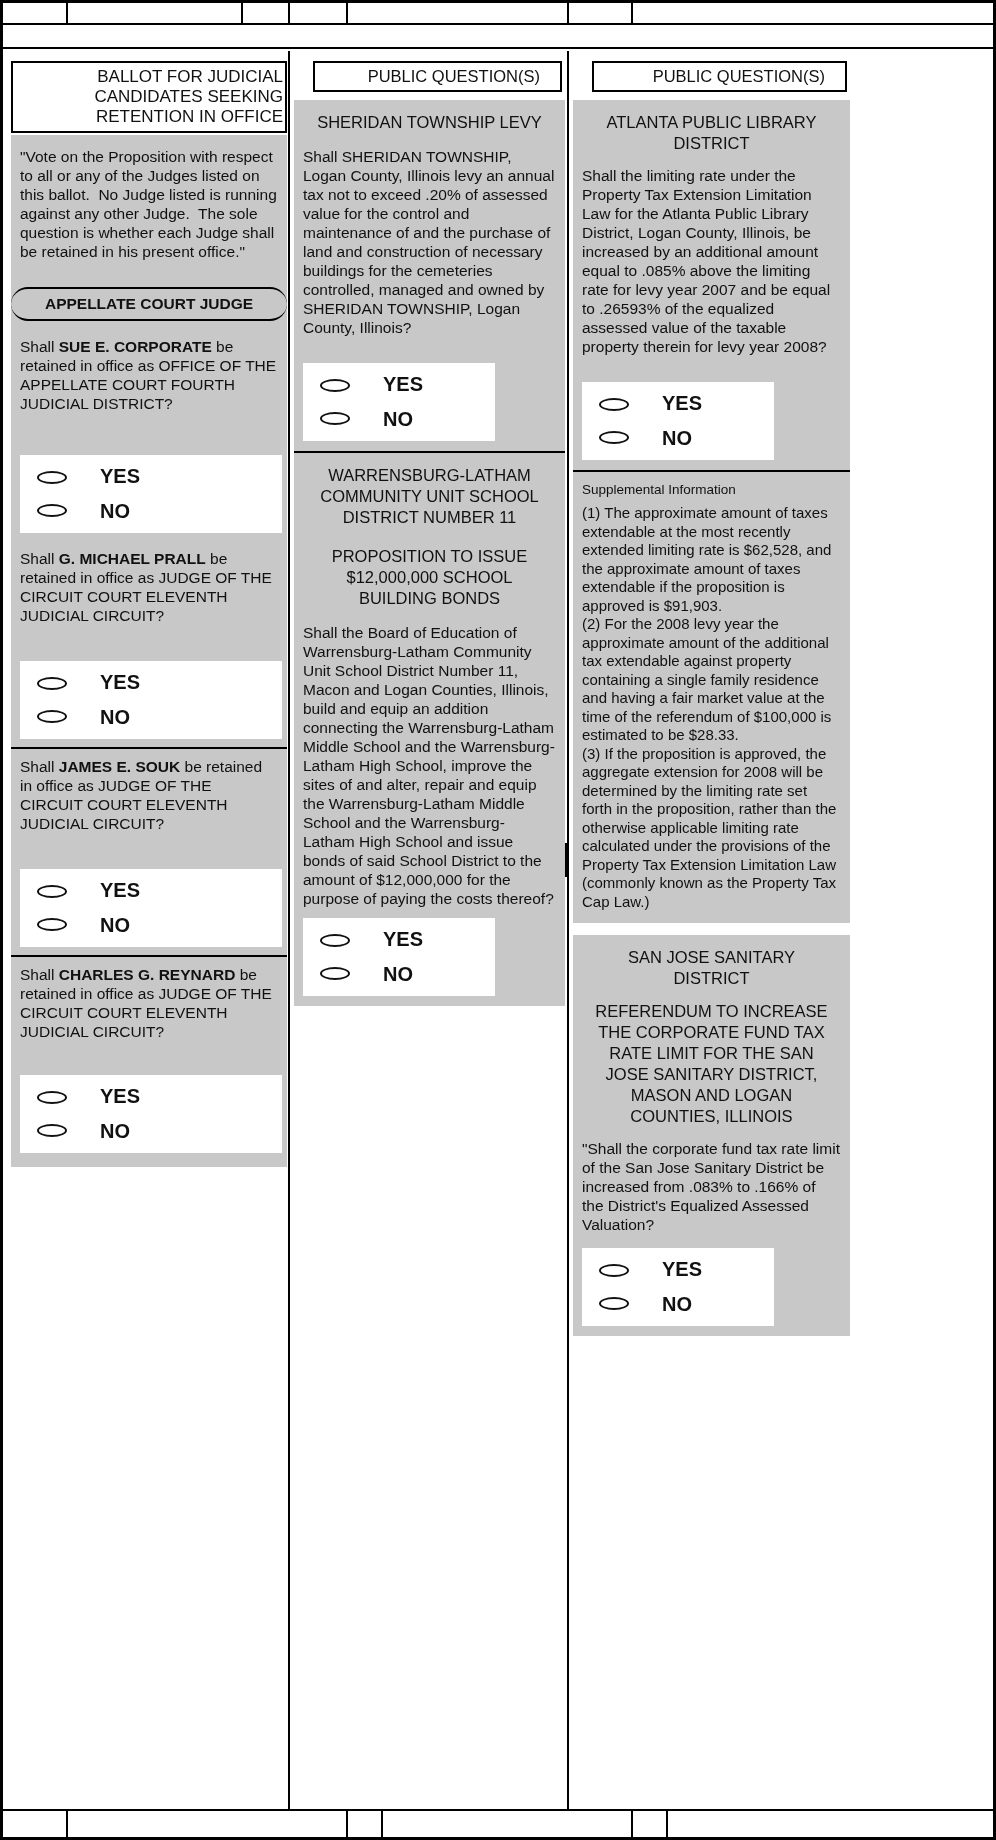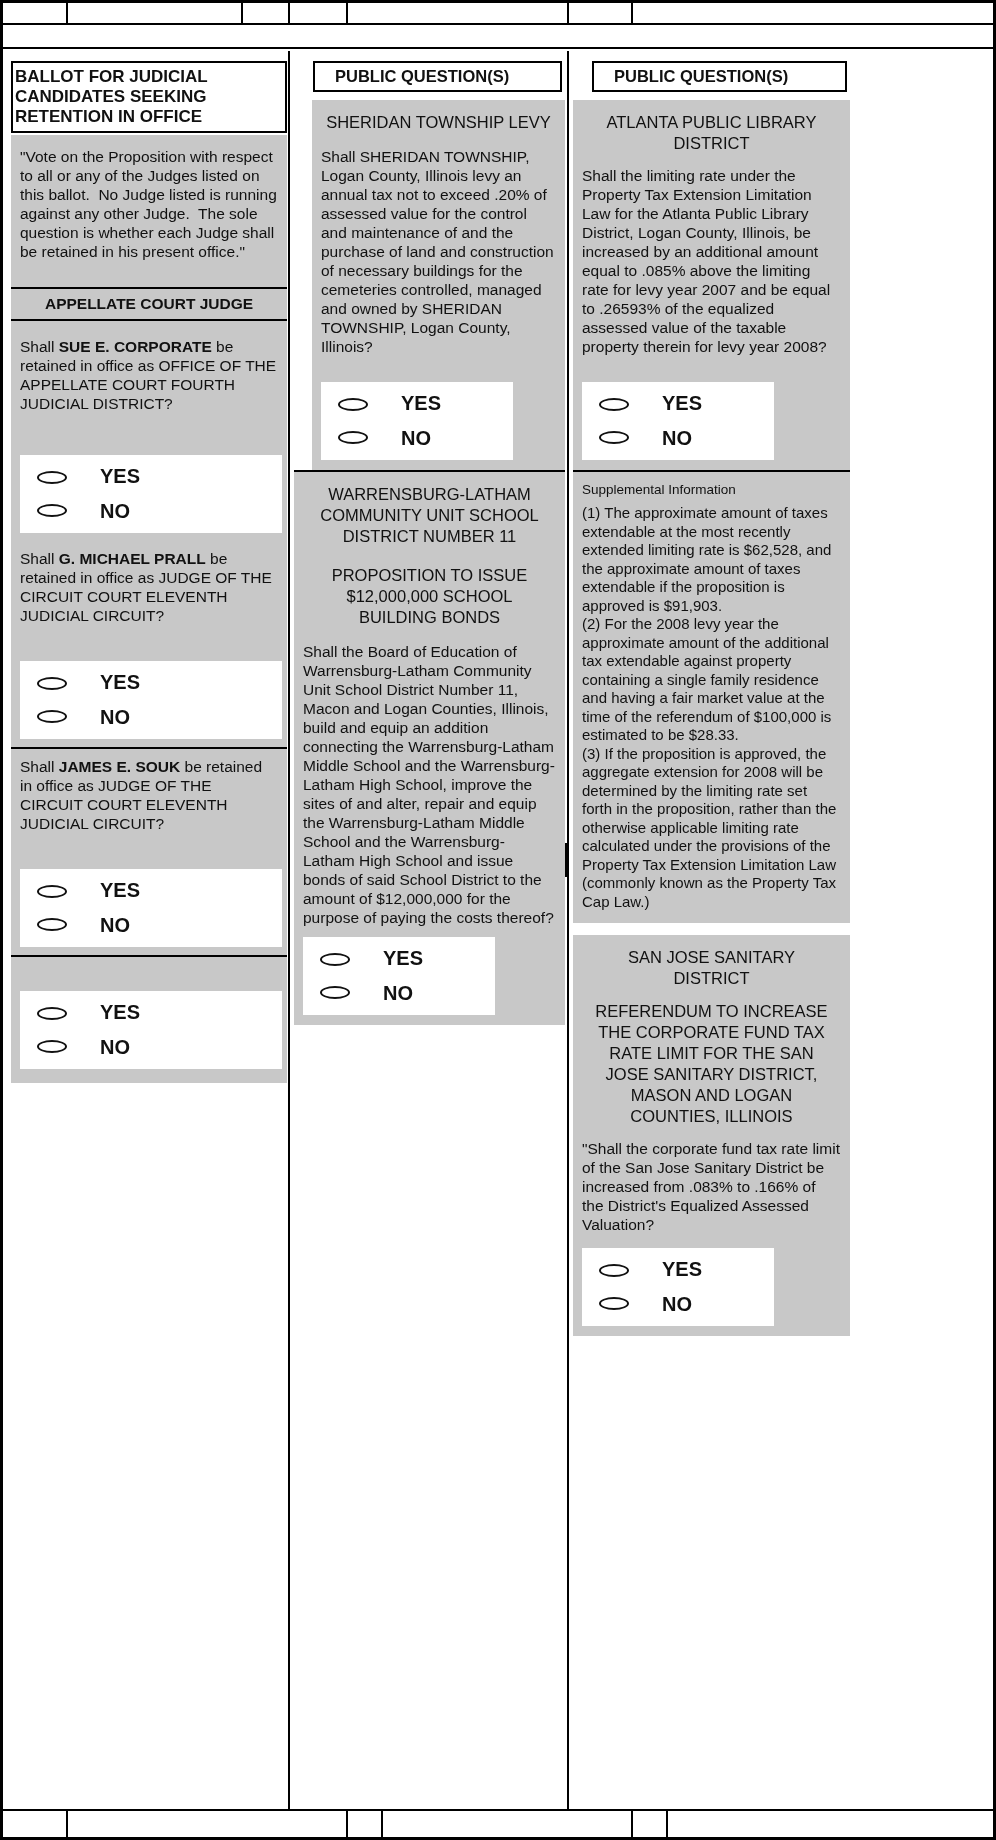--- a/index.html
+++ b/index.html
@@ -14,35 +14,35 @@
   .strip-row1 { top:0; height:22px; border-bottom:2px solid #000; }
   .strip-row2 { top:24px; height:22px; border-bottom:2px solid #000; }
   .bottom-strip { bottom:0; height:28px; border-top:2px solid #000; }
   .vline { position:absolute; top:0; bottom:0; width:2px; background:#000; }
 
   .col-divider { position:absolute; top:48px; height:1758px; width:2px; background:#000; }
   .reg-mark { position:absolute; width:6px; height:34px; background:#000; }
 
   .column { position:absolute; top:58px; }
 
-  .header-box { background:#fff; border:2px solid #000; text-align:left; font-weight:bold; }
+  .header-box { background:#fff; border:2px solid #000; text-align:right; font-weight:normal; }
   .hb-multi  { font-size:17px; line-height:20px; padding:4px 2px; white-space:pre-line; }
   .hb-single { font-size:16.5px; line-height:19px; padding:4px 20px; margin:0 3px 8px 19px; }
 
   .panel { background:#c8c8c8; }
   .pad { padding:12px 9px 10px 9px; }
 
   .body-text { font-size:15.5px; line-height:19px; white-space:pre-wrap; }
   .small-text { font-size:15px; line-height:18.5px; }
   .center-title { text-align:center; font-size:16.5px; line-height:21px; white-space:pre-line; }
   .sup-title { text-align:left; font-size:13.5px; line-height:16px; }
   .b { font-weight:bold; }
 
   .section-bar { border-top:2px solid #000; border-bottom:2px solid #000; text-align:center;
-                 font-weight:bold; font-size:15.5px; padding:6px 0; margin-left:-9px; margin-right:-9px; }
+                 font-weight:bold; font-size:15.5px; padding:6px 0; margin-left:-9px; margin-right:-9px;border-radius:17px; }
   .hrule { border-top:2px solid #000; margin-left:-9px; margin-right:-9px; }
 
   .vote-group { display:flex; align-items:stretch; height:78px; background:#fff; }
   .vg-wide { width:262px; }
   .vg-narrow { width:192px; }
   .oval-box { width:64px; display:flex; flex-direction:column; justify-content:space-around; align-items:center; padding:6px 0; }
   .oval { width:30px; height:13px; border:2px solid #111; border-radius:50%; background:#fff; cursor:pointer; }
   .vote-labels { display:flex; flex-direction:column; justify-content:space-around; padding:4px 0 4px 16px;
                  font-weight:bold; font-size:20px; }
 </style>
@@ -114,40 +114,41 @@
           <div class="oval"></div>
         </div>
         <div class="vote-labels">
           <div>YES</div>
           <div>NO</div>
         </div>
       </div>
 
       <div class="hrule" style="margin-top:8px;"></div>
 
+      <p class="body-text" style="margin-top:8px;"><span>Shall </span><span class="b">CHARLES G. REYNARD</span><span> be retained in office as JUDGE OF THE CIRCUIT COURT ELEVENTH JUDICIAL CIRCUIT?</span></p>
 
       <div class="vote-group vg-wide" style="margin-top:34px; margin-bottom:4px;">
         <div class="oval-box">
           <div class="oval"></div>
           <div class="oval"></div>
         </div>
         <div class="vote-labels">
           <div>YES</div>
           <div>NO</div>
         </div>
       </div>
 
     </div>
   </div>
 
   <div class="column" style="left:291px; width:271px;">
 
     <div class="header-box hb-single">PUBLIC QUESTION(S)</div>
 
-    <div class="panel" style="padding:12px 9px 10px 9px;margin-left:18px;">
+    <div class="panel" style="padding:12px 9px 10px 9px;">
       <div class="center-title">SHERIDAN TOWNSHIP LEVY</div>
       <p class="body-text" style="margin-top:14px;">Shall SHERIDAN TOWNSHIP, Logan County, Illinois levy an annual tax not to exceed .20% of assessed value for the control and maintenance of and the purchase of land and construction of necessary buildings for the cemeteries controlled, managed and owned by SHERIDAN TOWNSHIP, Logan County, Illinois?</p>
 
       <div class="vote-group vg-narrow" style="margin-top:26px;">
         <div class="oval-box">
           <div class="oval"></div>
           <div class="oval"></div>
         </div>
         <div class="vote-labels">
           <div>YES</div>

